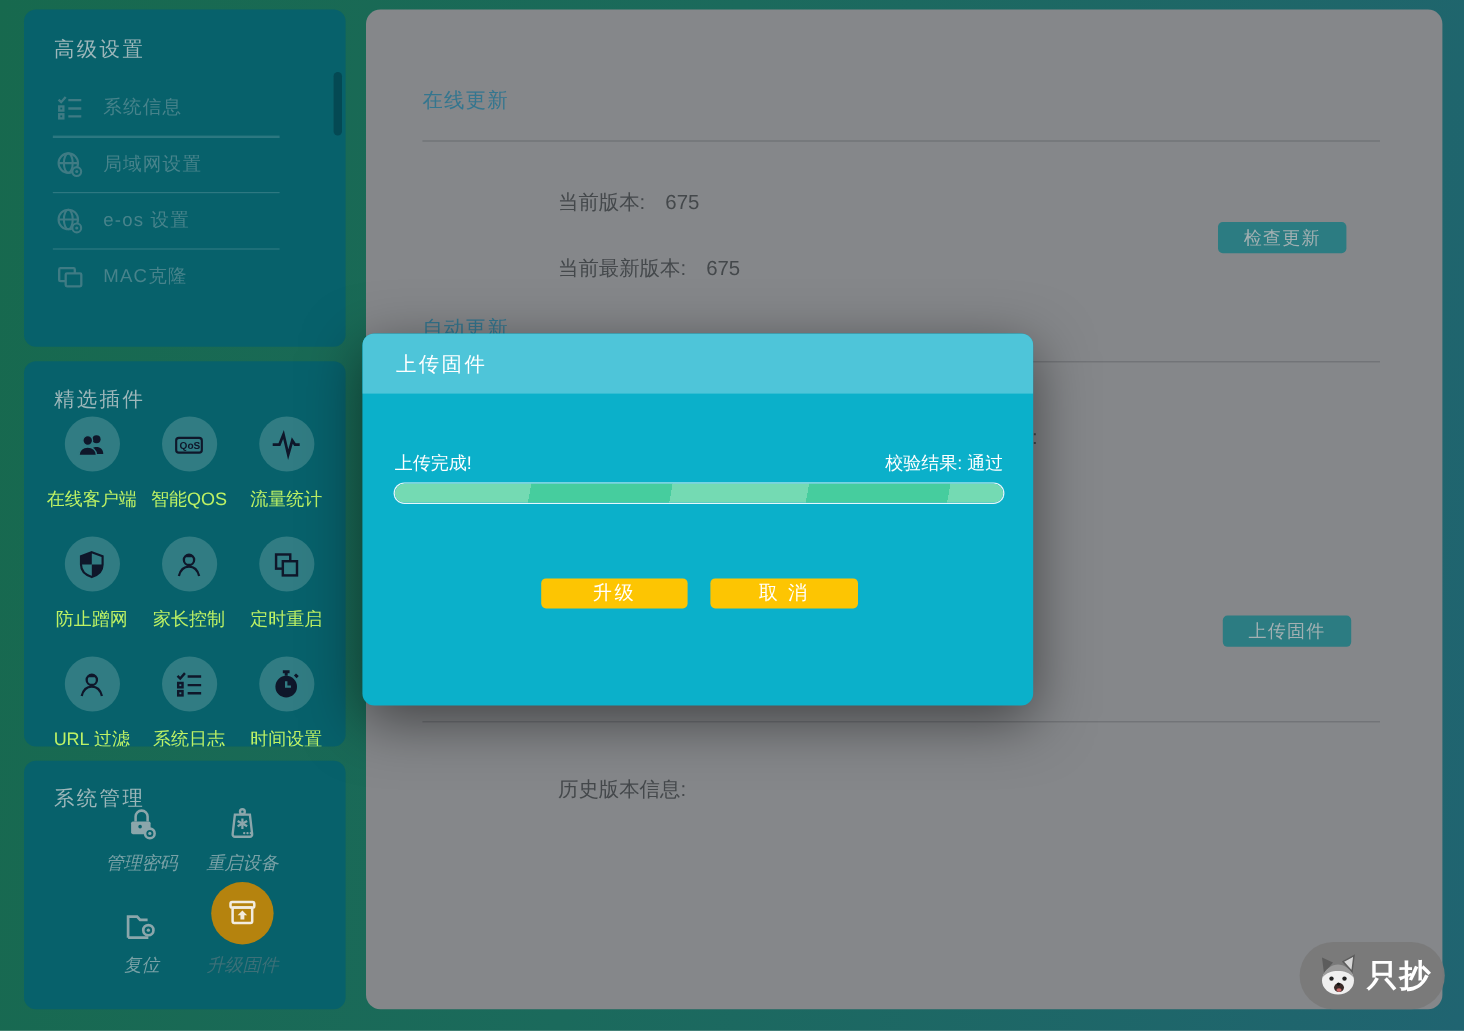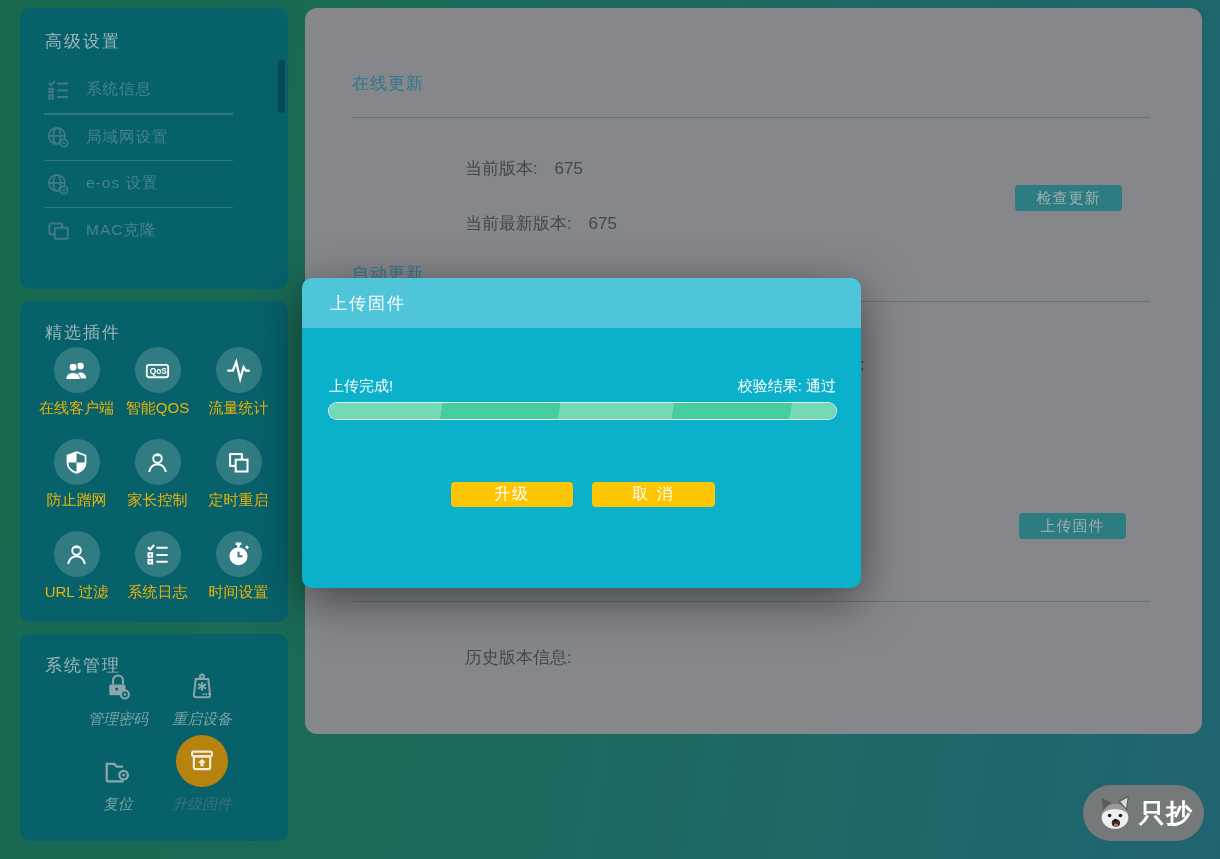--- a/index.html
+++ b/index.html
@@ -30,43 +30,43 @@
     background:rgba(0,30,40,0.35); border-radius:4px; cursor:pointer;
   }
   
   #panel-plugins { left:20px; top:301px; width:268px; height:321px; }
   .plugin-grid {
     position:absolute; left:16px; top:46px; width:243px;
     display:grid; grid-template-columns:repeat(3,81px); row-gap:21px; justify-items:center;
   }
   .plugin-cell { display:flex; flex-direction:column; align-items:center; cursor:pointer; }
   .plugin-circle {
-    width:46px; height:46px; border-radius:50%; background:#317c83; color:#ffffff;
+    width:46px; height:46px; border-radius:50%; background:#317c83; color:#0f172a;
     display:flex; align-items:center; justify-content:center;
   }
   .plugin-circle svg { width:27px; height:27px; }
-  .plugin-label { margin-top:6px; color:#eab308; font-size:15px; white-space:nowrap; }
+  .plugin-label { margin-top:14px; color:#bef264; font-size:15px; white-space:nowrap; }
   
   #panel-system { left:20px; top:634px; width:268px; height:207px; }
   .sys-grid {
     position:absolute; left:56px; top:38px;
     display:grid; grid-template-columns:repeat(2,84px); row-gap:14px; justify-items:center;
   }
   .sys-cell { display:flex; flex-direction:column; align-items:center; justify-content:flex-end; cursor:pointer;font-style:italic; }
   .sys-cell .sicon { width:30px; height:30px; color:#8ba6ab; }
   .sys-label { margin-top:8px; color:#79a1a6; font-size:15px; white-space:nowrap; }
   .sys-circle {
     width:52px; height:52px; border-radius:50%; background:#b5830e; color:#ded7cb;
     display:flex; align-items:center; justify-content:center; margin-top:-8px;
   }
   .sys-circle svg { width:28px; height:28px; }
   .sys-cell.active .sys-label { color:#3c7078; }
   
   #main-panel {
-    position:absolute; left:305px; top:8px; width:897px; height:726px;
+    position:absolute; left:305px; top:8px; width:897px; height:833px;
     background:#85878a; border-radius:12px; overflow:hidden;
   }
   .section-title { position:absolute; left:47px; color:#34768f; font-size:17px; letter-spacing:1px; }
   .hdiv { position:absolute; left:47px; width:798px; height:1px; background:#6e7174; }
   .kv { position:absolute; left:160px; color:#44484b; font-size:17px; }
   .teal-btn {
     position:absolute; width:107px; height:26px; background:#2c7c82; border:none;
     border-radius:4px; color:#a3b0b2; font-size:15px; cursor:pointer;
     font-family:inherit; letter-spacing:1px;
   }

